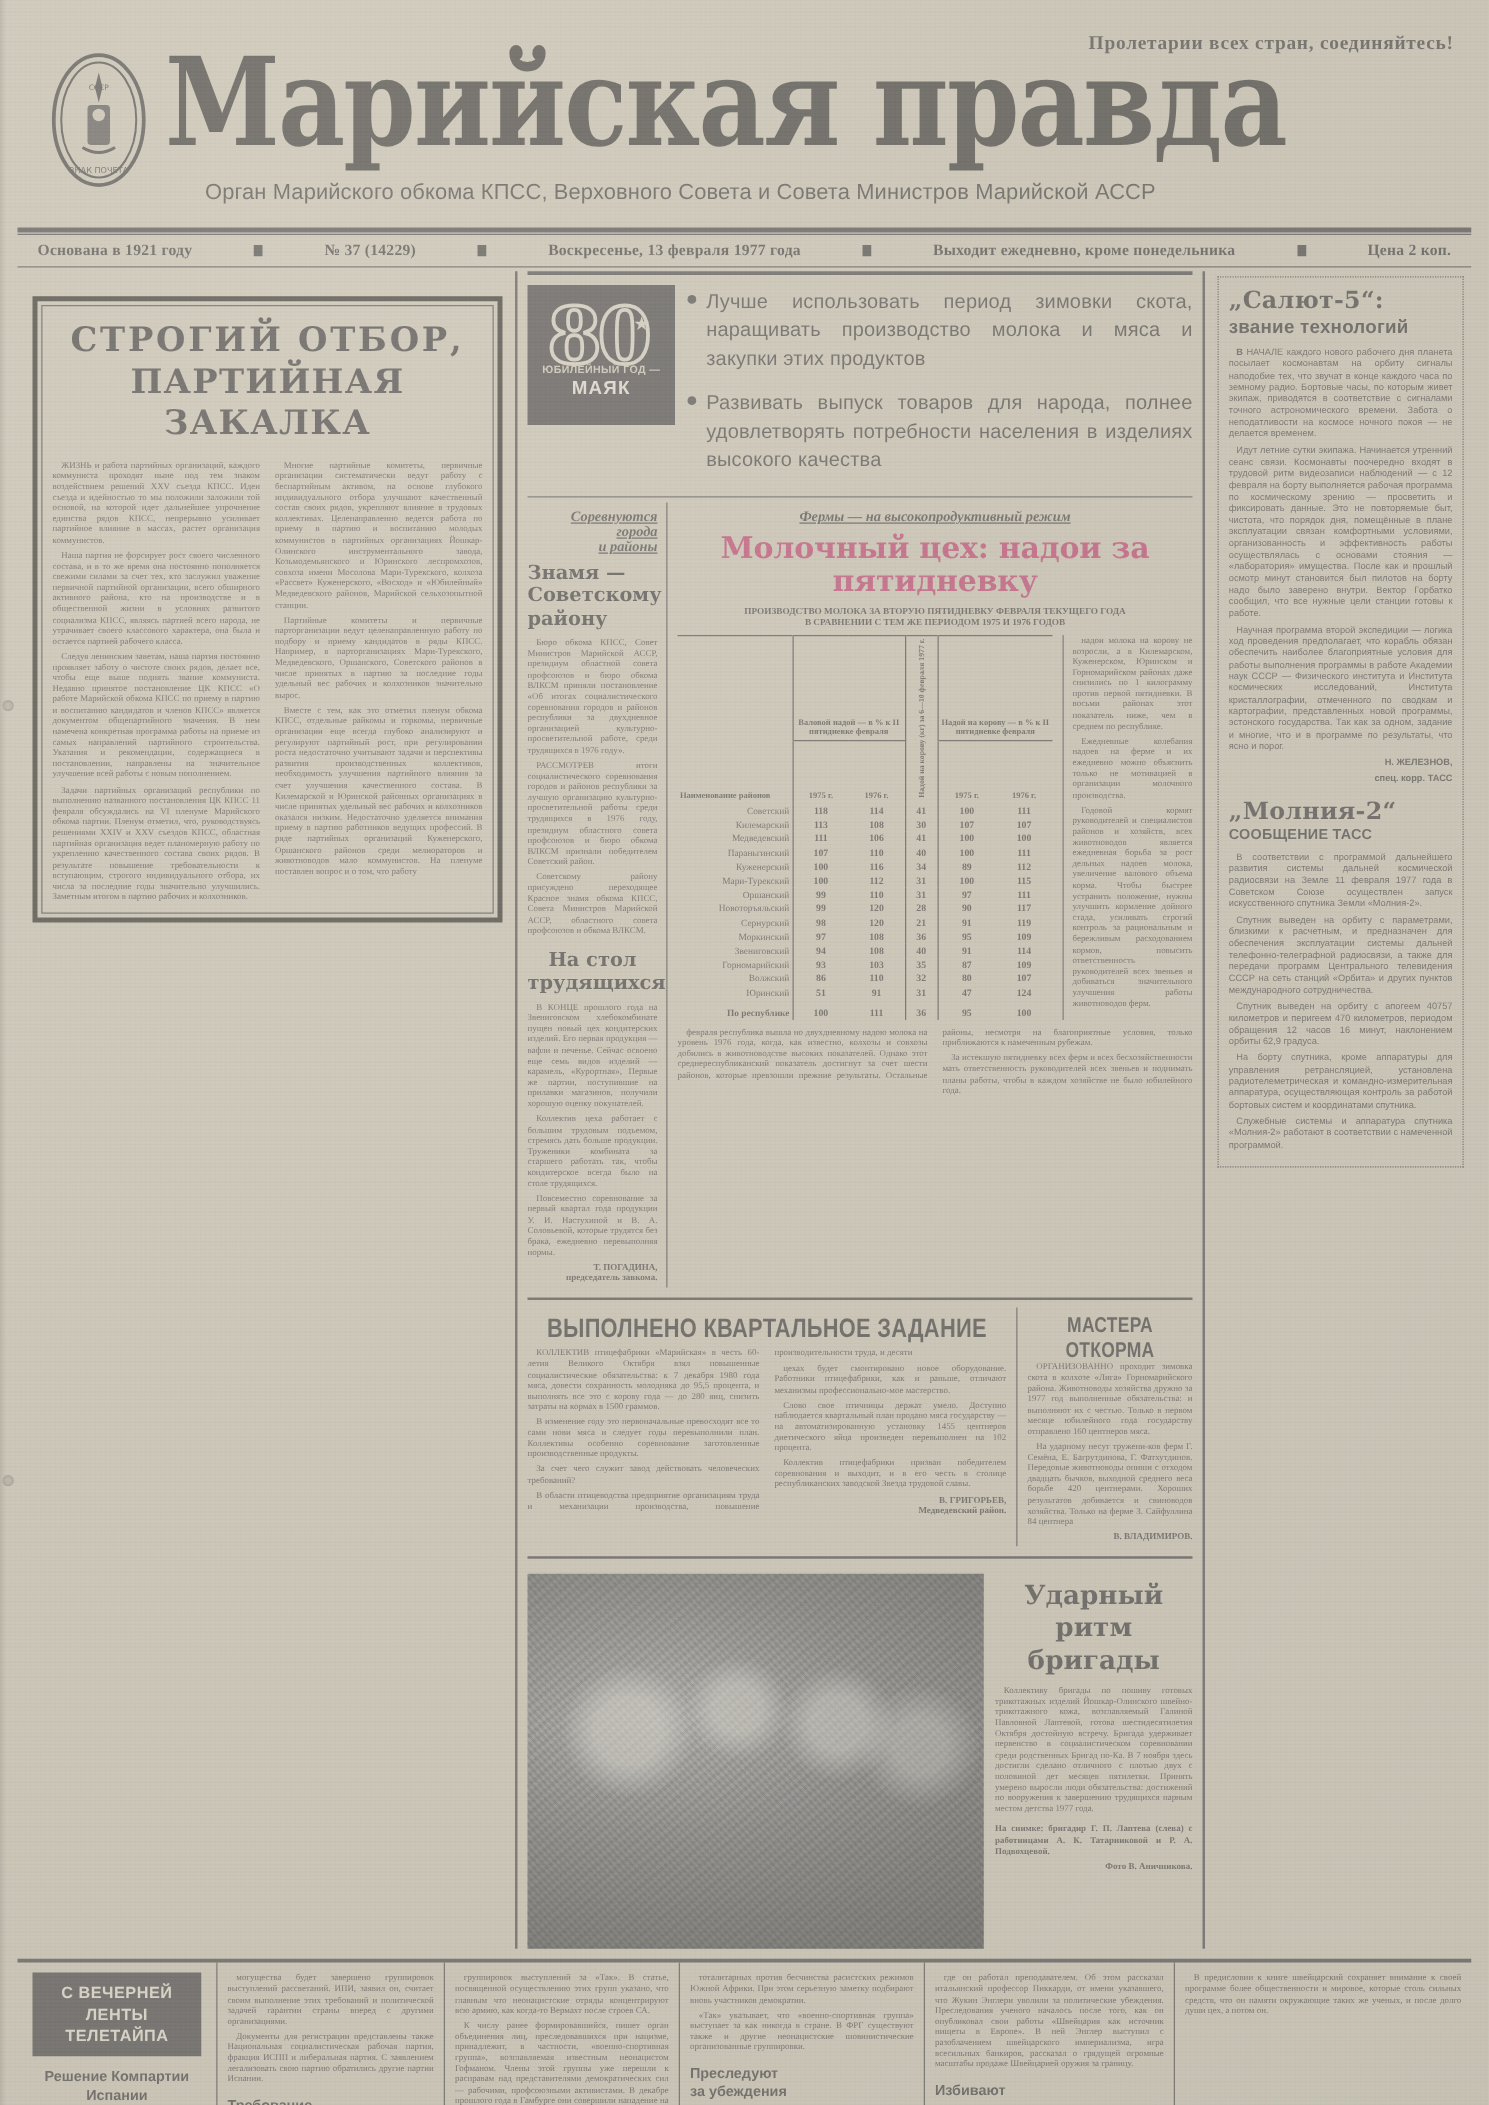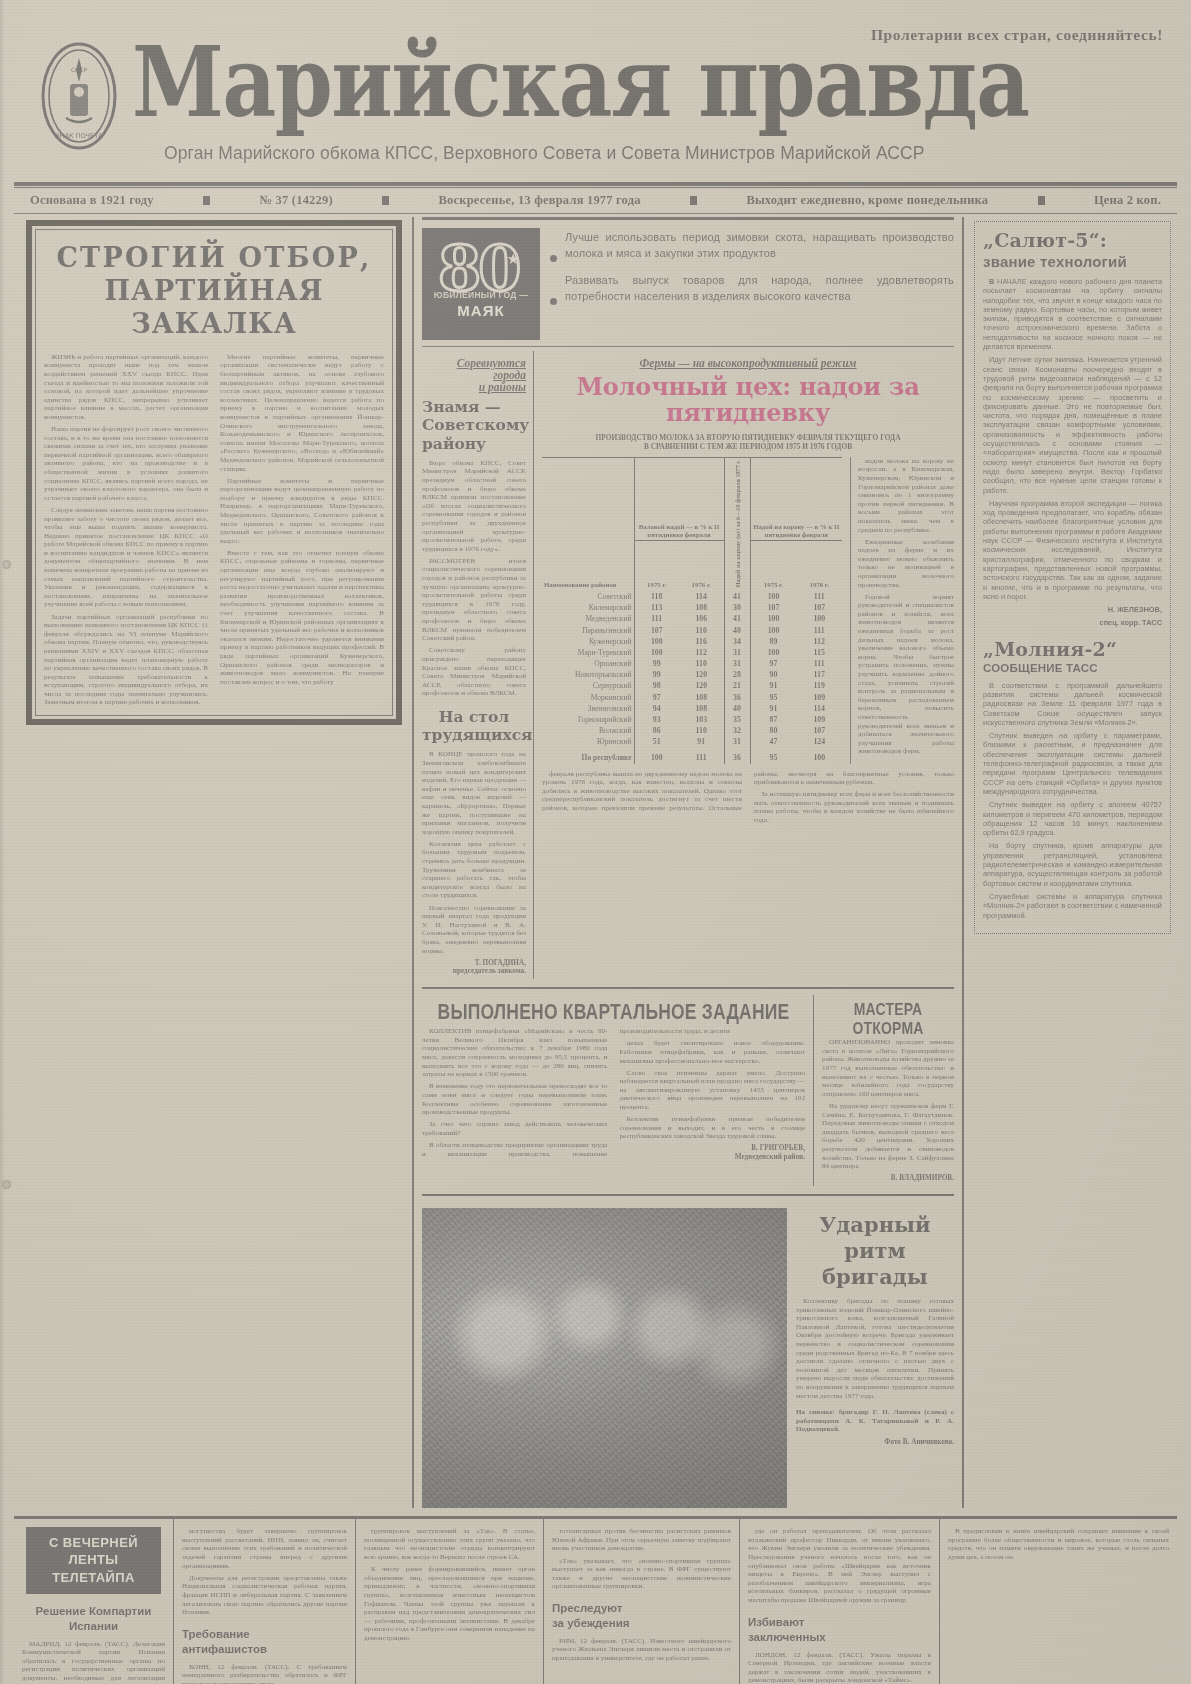--- a/index.html
+++ b/index.html
@@ -63,21 +63,21 @@
   }
   .infobar .sq { width:7px; height:9px; background:#1b1c24; display:inline-block; }
   .infobar span.t { white-space:nowrap; }
 
   
   .body-grid { display:flex; gap:0; margin-top:3px; }
   .col-left   { width:400px; padding:0 10px 0 12px; border-right:2px solid #2a2b33; }
   .col-mid    { width:548px; padding:0 8px; }
   .col-right  { width:215px; padding:0 6px 0 10px; border-left:2px solid #2a2b33; }
 
-  .lede-box { border:6px solid #000000; padding:10px 12px 12px; margin-top:3px; position:relative; }
+  .lede-box { border:4px solid #000000; padding:10px 12px 12px; margin-top:20px; position:relative; }
   .lede-box:before { content:""; position:absolute; left:3px; right:3px; top:3px; bottom:3px; border:1px solid #2b2c34; pointer-events:none; }
   .lede-title {
     font-family:"DejaVu Serif", serif; font-weight:bold;
     font-size:27px; line-height:1.22; letter-spacing:2.2px;
     text-align:center; color:#10111a; margin:6px 2px 12px;
   }
   .lede-title .l2 { letter-spacing:1px; }
 
   
   .tcols2 { column-count:2; column-gap:12px; column-rule:0; }
@@ -105,22 +105,22 @@
   .jub-logo .star {
     position:absolute; right:20px; top:22px; font-size:15px; color:#ddd9ce;
   }
   .jub-logo .cap1 { position:absolute; left:0; right:0; top:62px; text-align:center; font-family:"Liberation Sans",sans-serif; font-size:8.5px; font-weight:bold; letter-spacing:.3px; color:#cfcabd; }
   .jub-logo .cap2 { position:absolute; left:0; right:0; top:74px; text-align:center; font-family:"Liberation Sans",sans-serif; font-size:15px; font-weight:bold; letter-spacing:1px; color:#efece3;}
   .jub-logo .cap3 { position:absolute; left:0; right:0; top:91px; text-align:right; font-family:"Liberation Sans",sans-serif; font-size:14px; font-weight:bold; letter-spacing:.6px; color:#efece3;margin-top:28px;}
   .bullets { flex:1; padding-top:2px; }
   .bullet {
     display:flex; gap:8px; margin-bottom:11px;
     font-family:"Liberation Sans", sans-serif;
-    font-size:11px; line-height:1.45; letter-spacing:.15px;
-    color:#1b1c24; text-align:justify;align-items:flex-end;
+    font-size:16px; line-height:1.45; letter-spacing:.15px;
+    color:#1b1c24; text-align:justify;
   }
   .bullet .dot { flex:none; width:7px; height:7px; border-radius:50%; background:#22232b; margin-top:6px; }
 
   
   .rbox { border:1.5px dotted #2b2c34; padding:7px 8px 9px; margin-top:4px; }
   .rbox-h1 {
     font-family:"DejaVu Serif", serif; font-weight:bold;
     font-size:19px; color:#15161e; margin-bottom:2px; letter-spacing:.2px;
   }
   .rbox-h2 {

